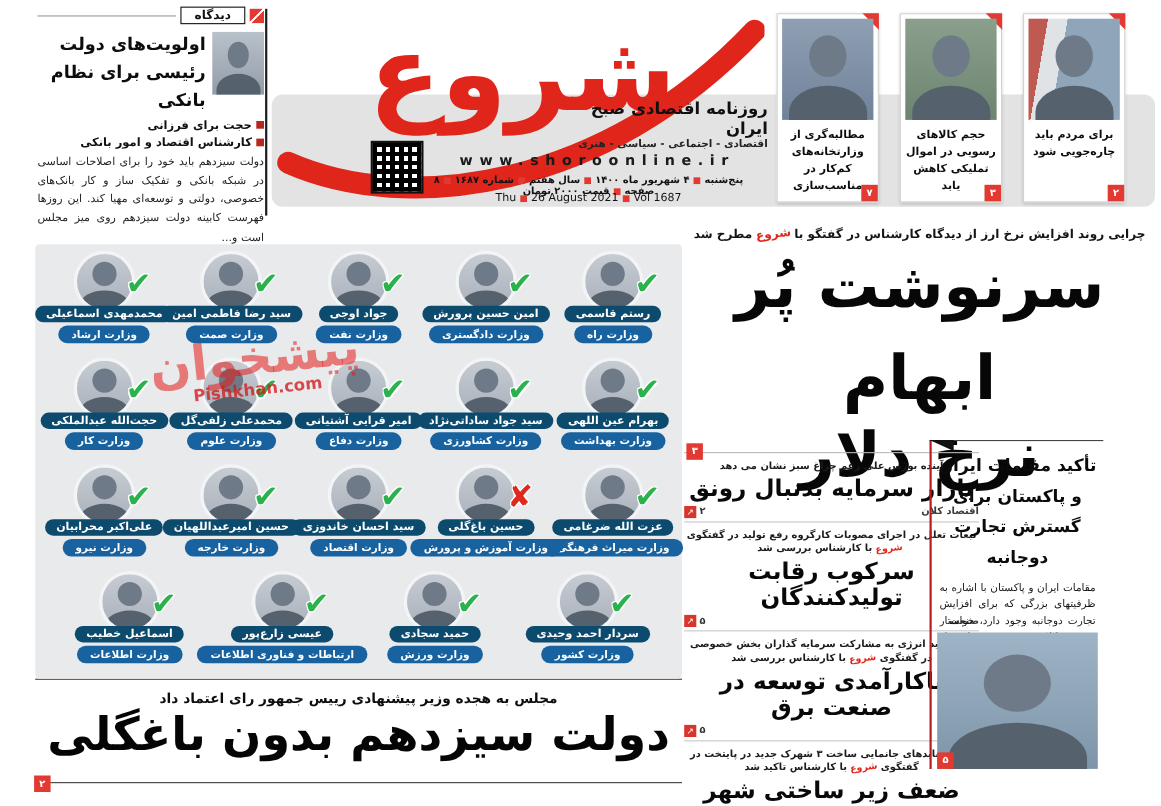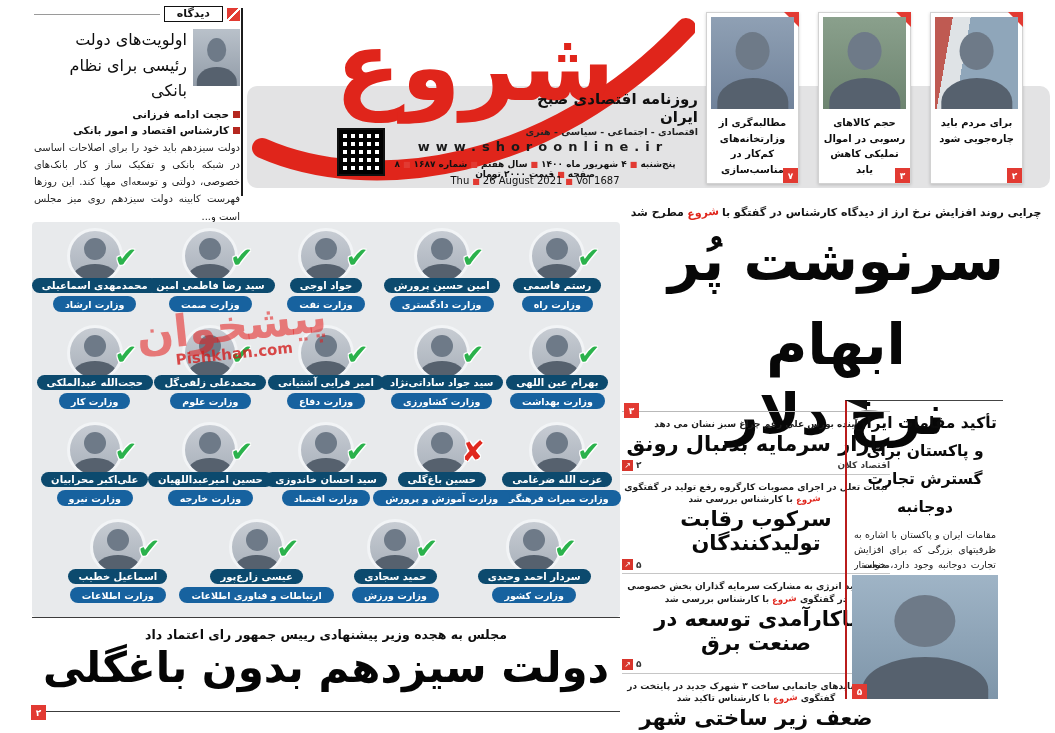--- a/index.html
+++ b/index.html
@@ -14,21 +14,21 @@
     transform:translateX(-50%); border-radius:50% 50% 0 0; background:#56616e; }
 
   
   .editorial { position:absolute; left:34px; top:6px; width:206px; height:198px; direction:rtl; }
   .ed-head { display:flex; align-items:center; gap:4px; }
   .ed-corner { width:13px; height:13px; background:linear-gradient(135deg,#e23a32 44%,#fff 44%,#fff 56%,#e23a32 56%); }
   .ed-label { border:1.3px solid #111; font-size:11px; font-weight:bold; padding:0 12px 1px; color:#111; }
   .ed-line { flex:1; border-top:1px solid #9a9a9a; }
   .ed-titlewrap { position:relative; margin-top:5px; min-height:62px; }
   .ed-photo { position:absolute; right:0; top:2px; width:47px; height:57px; background:linear-gradient(#b9c1ca,#929ca8); }
-  .ed-title { padding-right:53px; font-size:16px; font-weight:400; line-height:1.6; color:#0d0d0d; text-align:right; }
+  .ed-title { padding-right:53px; font-size:16px; font-weight:700; line-height:1.6; color:#0d0d0d; text-align:right; }
   .ed-author { font-size:10.5px; font-weight:bold; color:#111; margin-top:4px; }
   .ed-author .bullet { display:inline-block; width:7px; height:7px; background:#b5271f; margin-left:4px; }
   .ed-body { font-size:10px; color:#222; line-height:1.72; text-align:justify; margin-top:3px; }
   .ed-cont { font-size:11px; font-weight:900; color:#000; margin-top:2px; padding-left:26px; text-align:left; }
   .v-sep { position:absolute; left:241px; top:8px; width:1.5px; height:188px; background:#1c1c1c; }
 
   
   .gray-band { position:absolute; left:247px; top:86px; width:803px; height:102px; background:#e3e3e4; border-radius:10px; z-index:1; }
   .logo-svg { position:absolute; left:250px; top:0; z-index:2; }
   .mh-tagline { position:absolute; left:520px; top:90px; width:178px; text-align:right; direction:rtl;
@@ -123,21 +123,21 @@
   <div class="editorial">
     <div class="ed-head">
       <span class="ed-corner"></span>
       <span class="ed-label">دیدگاه</span>
       <span class="ed-line"></span>
     </div>
     <div class="ed-titlewrap">
       <div class="ed-photo silh"></div>
       <div class="ed-title">اولویت‌های دولت رئیسی برای نظام بانکی</div>
     </div>
-    <div class="ed-author"><span class="bullet"></span><span>حجت ادامه فرزانی</span></div>
+    <div class="ed-author"><span class="bullet"></span><span>حجت برای فرزانی</span></div>
     <div class="ed-author"><span class="bullet"></span><span>کارشناس اقتصاد و امور بانکی</span></div>
     <div class="ed-body">دولت سیزدهم باید خود را برای اصلاحات اساسی در شبکه بانکی و تفکیک ساز و کار بانک‌های خصوصی، دولتی و توسعه‌ای مهیا کند. این روزها فهرست کابینه دولت سیزدهم روی میز مجلس است و...</div>
     <div class="ed-cont">ادامه در همین صفحه</div>
   </div>
   <div class="v-sep"></div>
 
   <div class="gray-band"></div>
   <svg class="logo-svg" width="445" height="200" viewBox="0 0 445 200">
     <path d="M12 148 C 120 196, 300 172, 436 28" stroke="#e0251b" stroke-width="20" fill="none" stroke-linecap="round"></path>
     <text x="225" y="100" font-size="96" font-weight="bold" fill="#e0251b" text-anchor="middle" font-family="DejaVu Sans, sans-serif">شروع</text>

